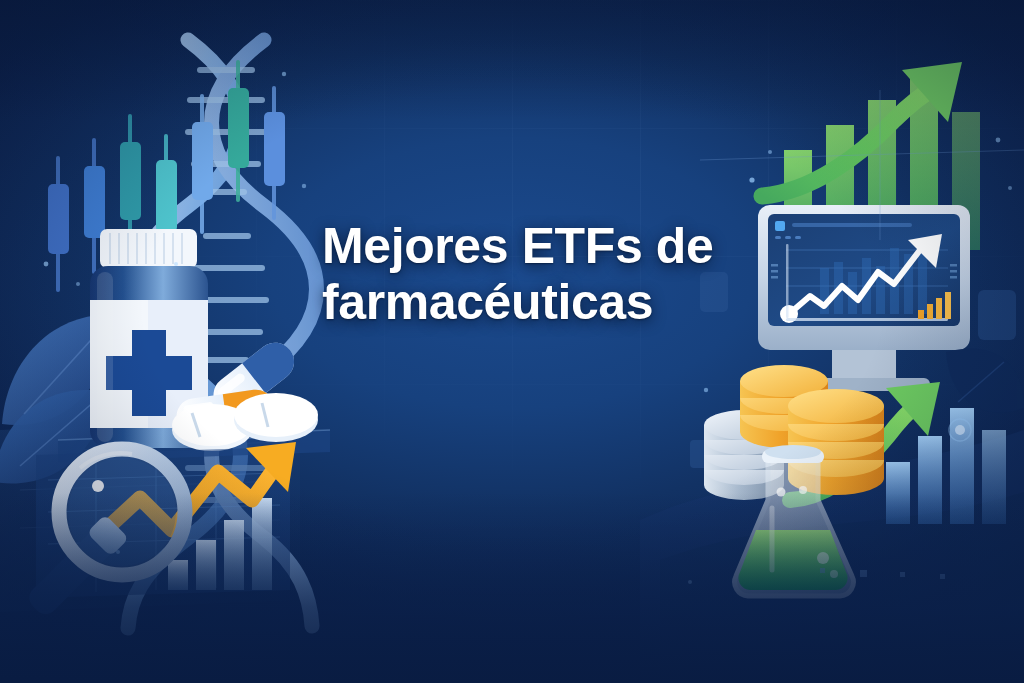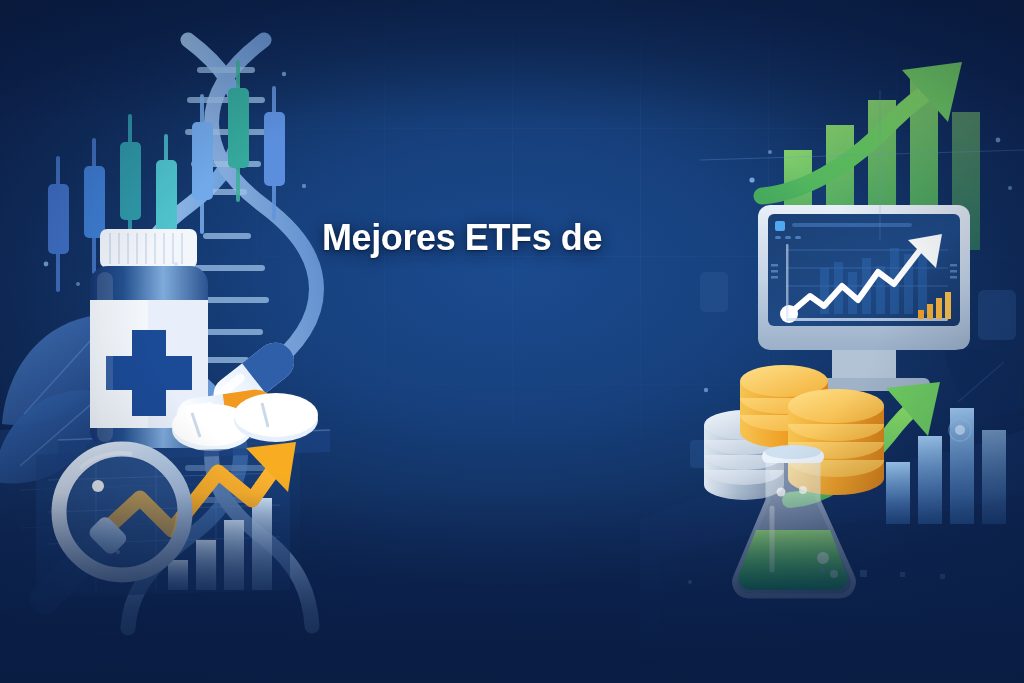--- a/index.html
+++ b/index.html
@@ -28,21 +28,21 @@
     background-size:128px 128px;
     -webkit-mask-image:radial-gradient(ellipse 70% 60% at 62% 30%, #000 0%, transparent 75%);
             mask-image:radial-gradient(ellipse 70% 60% at 62% 30%, #000 0%, transparent 75%);}
 
   .layer{position:absolute;inset:0;}
   svg{display:block;overflow:visible;}
 
   
   #title{
     position:absolute;left:322px;top:218px;width:420px;
-    color:#ffffff;font-weight:bold;font-size:36px;line-height:1.12;
+    color:#ffffff;font-weight:bold;font-size:50px;line-height:1.12;
     letter-spacing:-.4px;
     text-shadow:0 3px 14px rgba(4,16,40,.75), 0 1px 2px rgba(4,16,40,.6);
     z-index:40;
   }
   #title .ln{display:block;white-space:nowrap;}
 </style>
 </head>
 <body>
 
 <div id="stage">
@@ -470,17 +470,18 @@
         <g stroke="#6f9ad4" stroke-width="1" opacity=".3">
           <line x1="700" y1="160" x2="1024" y2="150"></line>
           <line x1="880" y1="90" x2="880" y2="240"></line>
         </g>
       </g>
     </svg>
   </div>
 
   <div id="title">
     <span class="ln">Mejores ETFs de</span>
+    <span class="ln">farmacéuticas</span>
   </div>
 
   <div class="vignette"></div>
   <div class="botfade"></div>
 </div>
 
 </body></html>

